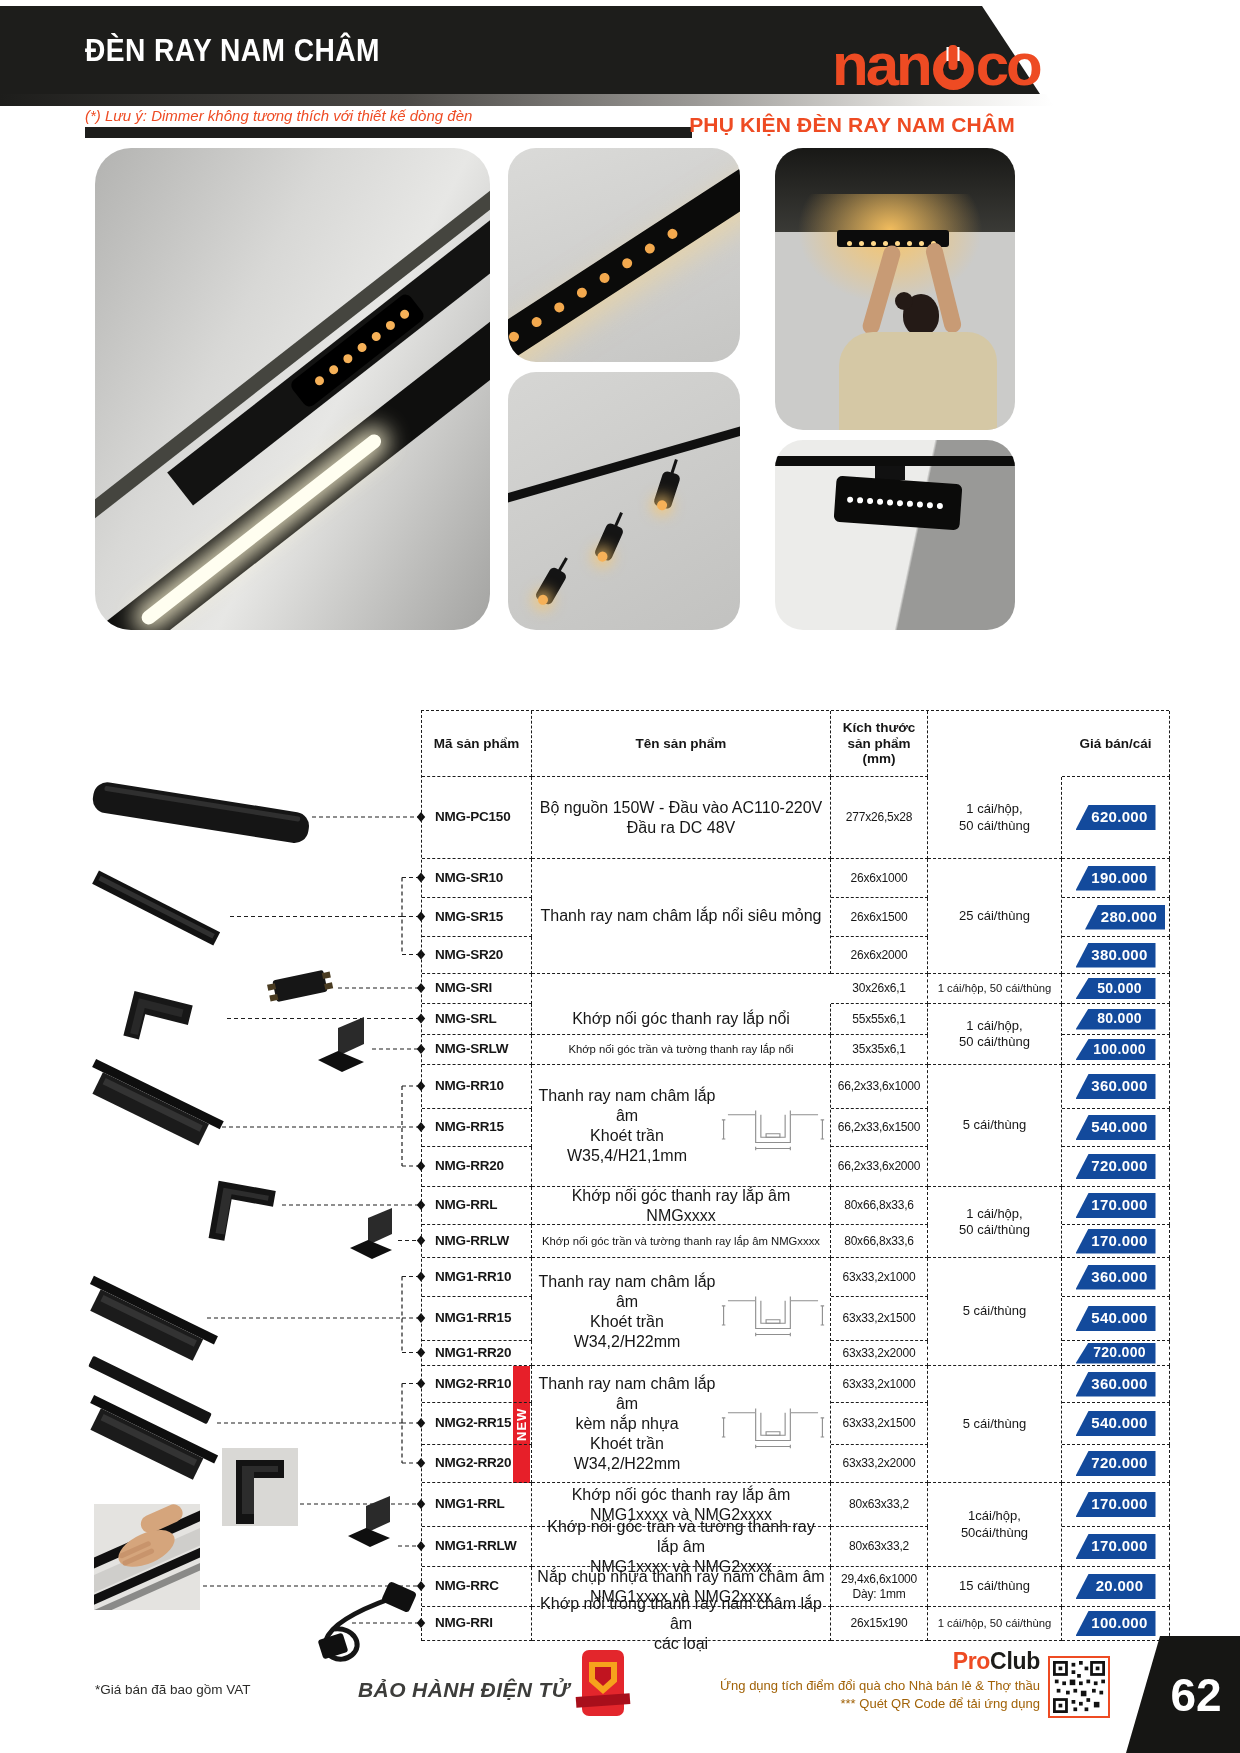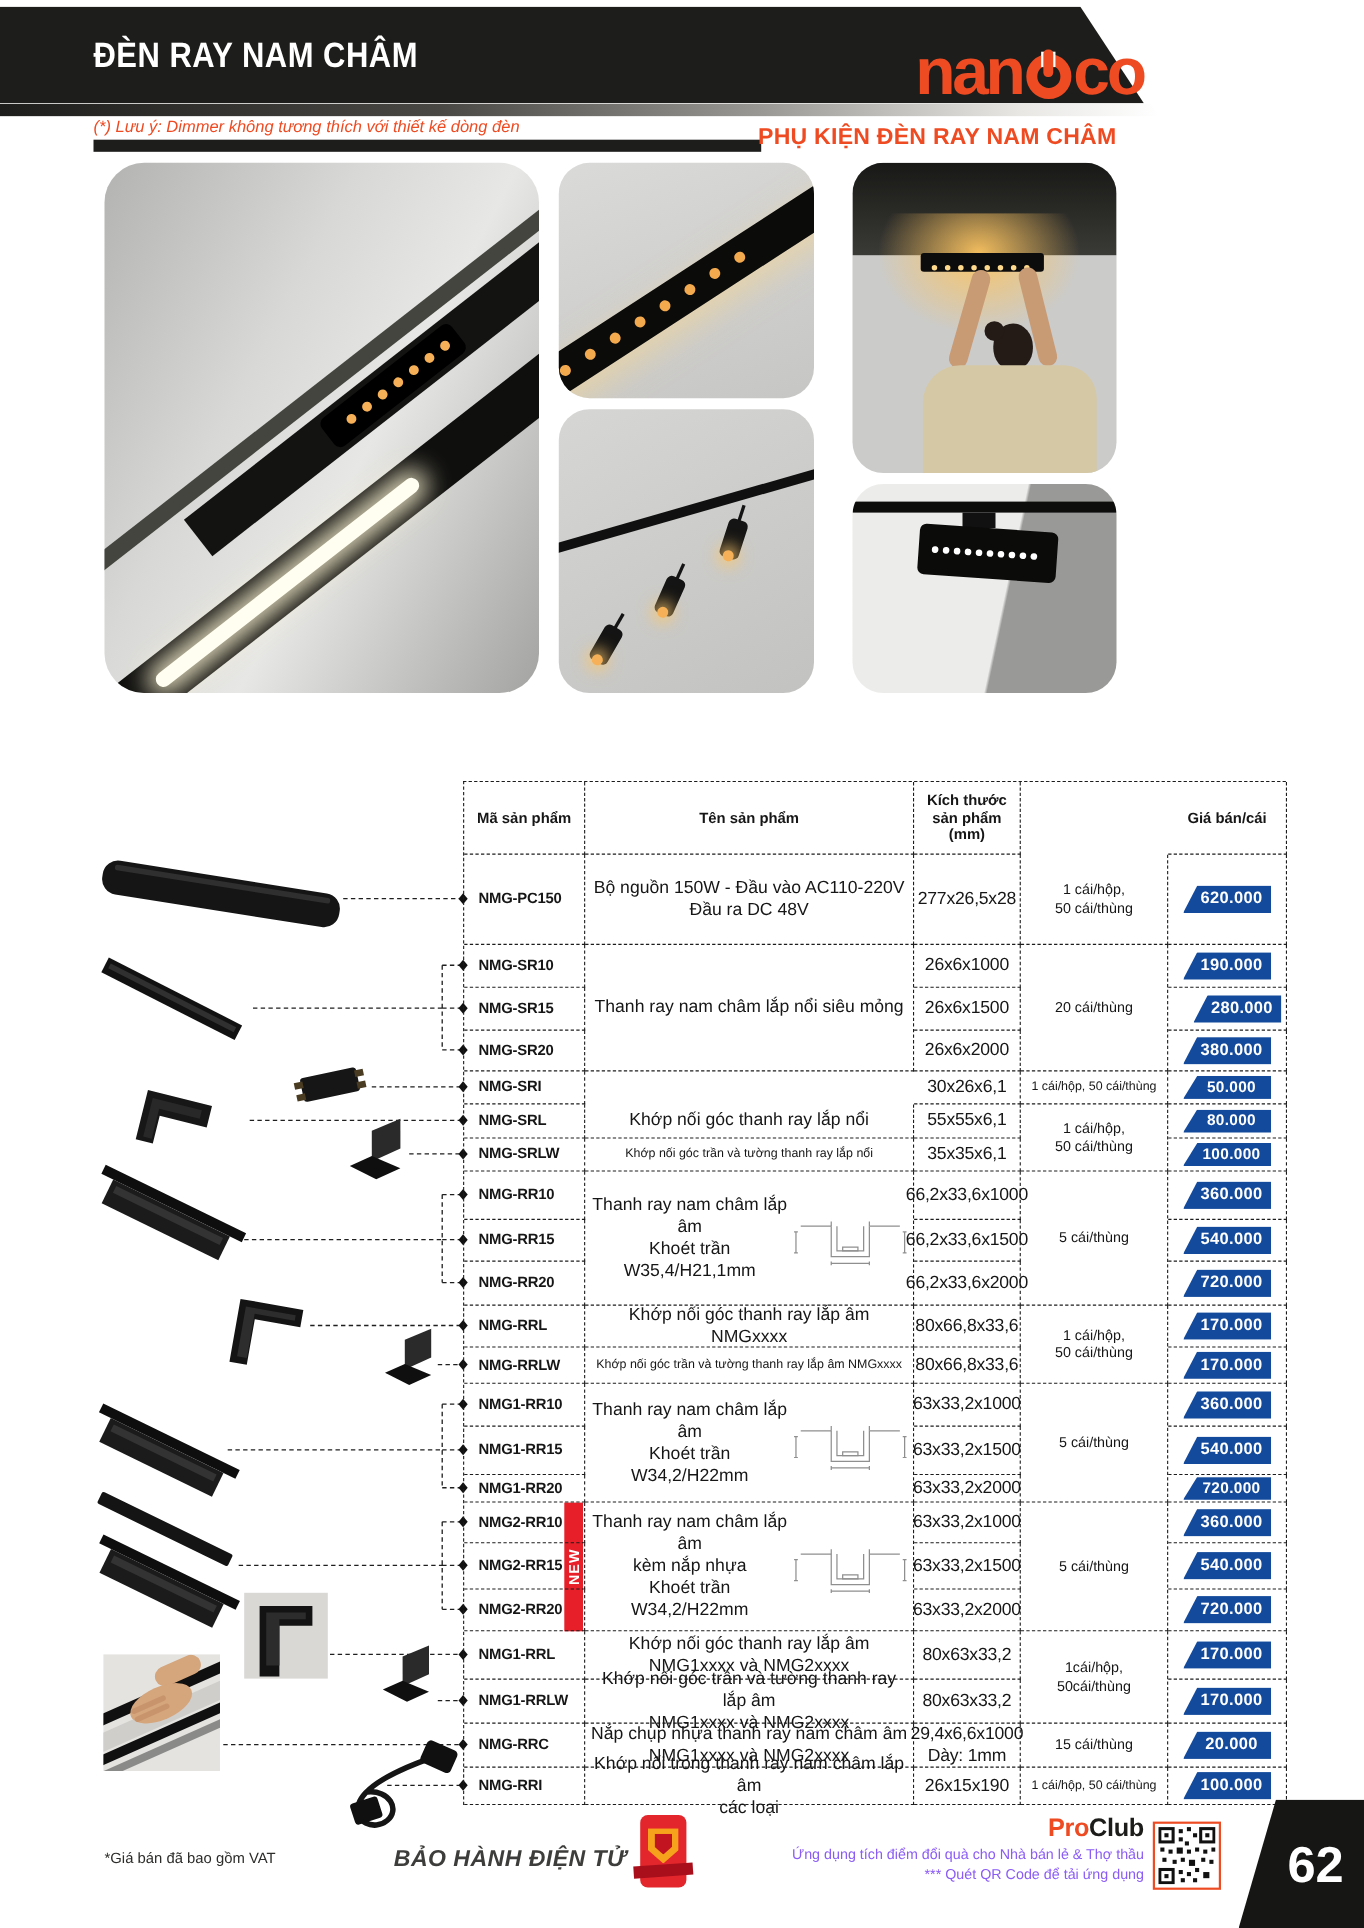--- a/index.html
+++ b/index.html
@@ -88,21 +88,21 @@
     grid-template-rows:66px 82px 39px 39px 37px 30px 31px 30px 44px 38px 40px 38px 33px 39px 44px 25px 37px 42px 38px 44px 40px 40px 34px;
     border-left:1.4px dashed #1c1c1c;border-top:1.4px dashed #1c1c1c;font-size:13px;color:#161616;}
   .cell{border-right:1.4px dashed #1c1c1c;border-bottom:1.4px dashed #1c1c1c;
     display:flex;align-items:center;justify-content:center;text-align:center;
     white-space:pre-line;line-height:1.25;position:relative;padding:2px 4px;}
   .cell.head{font-weight:bold;font-size:13.5px;line-height:1.18;}
   .cell.code{justify-content:flex-start;text-align:left;font-weight:bold;font-size:13.5px;padding-left:13px;letter-spacing:-.2px;}
   .cell.name{font-size:16px;}
   .cell.name.tight{font-size:11.3px;white-space:nowrap;}
   .cell.pack.tight{font-size:11.3px;white-space:nowrap;}
-  .cell.size{font-size:16px;letter-spacing:-.2px;}
+  .cell.size{font-size:12px;letter-spacing:-.2px;}
   .cell.withdiag{padding-right:112px;}
   .xsec{position:absolute;right:5px;top:50%;transform:translateY(-50%);}
   .badge{min-width:80px;height:25px;background:var(--blue);color:#fff;font-weight:bold;font-size:15px;
     display:flex;align-items:center;justify-content:center;padding-left:12px;padding-right:4px;
     clip-path:polygon(13px 0,100% 0,100% 100%,0 100%);letter-spacing:.3px;}
   .badge.sm{height:21px;font-size:14px;}
   .newribbon{position:absolute;left:91px;top:655px;width:17px;height:117px;background:var(--red);
     color:#fff;display:flex;align-items:center;justify-content:center;
     writing-mode:vertical-rl;transform:rotate(180deg);font-weight:bold;font-size:13px;letter-spacing:1px;}
 
@@ -111,21 +111,21 @@
   .warranty{position:absolute;left:358px;top:1678px;font-size:21px;font-weight:bold;font-style:italic;color:#3d3d3b;letter-spacing:.4px;}
   .wbadge{position:absolute;left:582px;top:1650px;width:42px;height:66px;background:#e3262c;border-radius:7px;}
   .wbadge .shield{position:absolute;left:7px;top:12px;width:28px;height:32px;background:#f6a21c;
     clip-path:polygon(0 0,100% 0,100% 62%,50% 100%,0 62%);}
   .wbadge .shield::before{content:"";position:absolute;left:6px;top:5px;width:16px;height:19px;background:#c11420;
     clip-path:polygon(0 0,100% 0,100% 62%,50% 100%,0 62%);}
   .wbadge .ribbon{position:absolute;left:-6px;bottom:10px;width:54px;height:11px;background:#a80f1b;transform:rotate(-4deg);}
   .footer-right{position:absolute;left:640px;top:1648px;width:400px;text-align:right;}
   .proclub{font-size:23px;font-weight:bold;color:#1c1c1a;letter-spacing:-.3px;}
   .proclub .pro{color:var(--orange);margin-top:34px;}
-  .appline{font-size:13px;color:#8b5cf6;margin-top:3px;}
+  .appline{font-size:13px;color:#a16207;margin-top:3px;}
   .qr{position:absolute;left:1048px;top:1656px;width:62px;height:62px;background:#fff;border:2px solid var(--orange);padding:3px;}
   .pagenum{position:absolute;left:1126px;top:1636px;width:114px;height:117px;background:#161614;
     clip-path:polygon(34px 0,100% 0,100% 100%,0 100%);color:#fff;font-size:46px;font-weight:bold;
     display:flex;align-items:center;justify-content:center;padding-left:26px;}
 </style>
 </head>
 <body>
 
 <div class="page">
 
@@ -323,21 +323,21 @@
       <div class="cell code" style="grid-area: 2 / 1 / span 1;">NMG-PC150</div>
       <div class="cell name" style="grid-area: 2 / 2 / span 1;">Bộ nguồn 150W - Đầu vào AC110-220V
 Đầu ra DC 48V</div>
       <div class="cell size" style="grid-area: 2 / 3 / span 1;">277x26,5x28</div>
       <div class="cell pack" style="grid-area: 2 / 4 / span 1;">1 cái/hộp,
 50 cái/thùng</div>
       <div class="cell price" style="grid-area: 2 / 5 / span 1;"><div class="badge">620.000</div></div>
       <div class="cell code" style="grid-area: 3 / 1 / span 1;">NMG-SR10</div>
       <div class="cell name" style="grid-area: 3 / 2 / span 3;">Thanh ray nam châm lắp nổi siêu mỏng</div>
       <div class="cell size" style="grid-area: 3 / 3 / span 1;">26x6x1000</div>
-      <div class="cell pack" style="grid-area: 3 / 4 / span 3;">20 cái/thùng</div>
+      <div class="cell pack" style="grid-area: 3 / 4 / span 3;">25 cái/thùng</div>
       <div class="cell price" style="grid-area: 3 / 5 / span 1;"><div class="badge">190.000</div></div>
       <div class="cell code" style="grid-area: 4 / 1 / span 1;">NMG-SR15</div>
       <div class="cell size" style="grid-area: 4 / 3 / span 1;">26x6x1500</div>
       <div class="cell price" style="grid-area: 4 / 5 / span 1; justify-content: flex-end;"><div class="badge">280.000</div></div>
       <div class="cell code" style="grid-area: 5 / 1 / span 1;">NMG-SR20</div>
       <div class="cell size" style="grid-area: 5 / 3 / span 1;">26x6x2000</div>
       <div class="cell price" style="grid-area: 5 / 5 / span 1;"><div class="badge">380.000</div></div>
       <div class="cell code" style="grid-area: 6 / 1 / span 1;">NMG-SRI</div>
       <div class="cell size" style="grid-area: 6 / 3 / span 1;">30x26x6,1</div>
       <div class="cell pack tight" style="grid-area: 6 / 4 / span 1;">1 cái/hộp, 50 cái/thùng</div>

